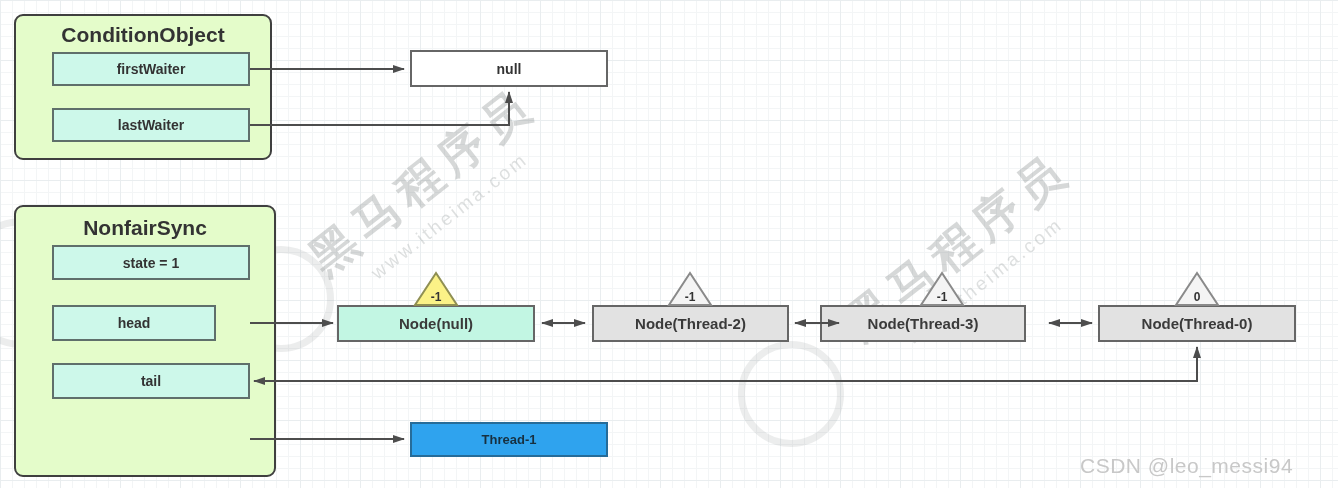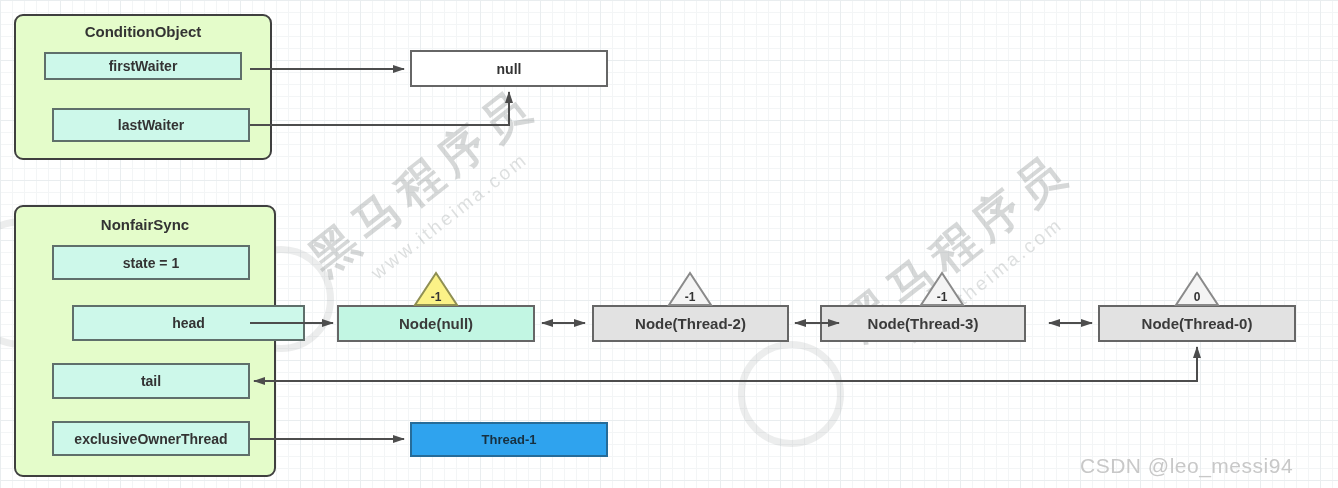--- a/index.html
+++ b/index.html
@@ -21,21 +21,21 @@
   .abs { position:absolute; box-sizing:border-box; }
 
   .container {
     background:#e4fcca;
     border:2px solid #3f3f3f;
     border-radius:9px;
     z-index:3;
   }
   .container-title {
     z-index:4;
-    font-weight:bold; font-size:15px; color:#333;
+    font-weight:bold; font-size:21px; color:#333;
     text-align:center;
   }
   .field {
     background:#cdf8ea;
     border:2px solid #5f6f6b;
     z-index:4;
     display:flex; align-items:center; justify-content:center;
     font-weight:bold; font-size:14px; color:#333;
   }
   .plainbox {
@@ -102,31 +102,30 @@
     <div class="wm-brand">黑马程序员</div>
     <div class="wm-site">www.itheima.com</div>
   </div>
   <div class="abs watermark" style="left:795px; top:213px; width:340px;">
     <div class="wm-brand">黑马程序员</div>
     <div class="wm-site">www.itheima.com</div>
   </div>
 
   <div class="abs container" style="left:14px; top:14px; width:258px; height:146px;"></div>
   <div class="abs container-title" style="left:14px; top:23px; width:258px;">ConditionObject</div>
-  <div class="abs field" style="left:44px; top:52px; width:198px; height:28px;">firstWaiter</div>
+  <div class="abs field" style="left:52px; top:52px; width:198px; height:34px;">firstWaiter</div>
   <div class="abs field" style="left:52px; top:108px; width:198px; height:34px;">lastWaiter</div>
 
   <div class="abs plainbox" style="left:410px; top:50px; width:198px; height:37px;">null</div>
 
   <div class="abs container" style="left:14px; top:205px; width:262px; height:272px;"></div>
   <div class="abs container-title" style="left:14px; top:216px; width:262px;">NonfairSync</div>
   <div class="abs field" style="left:52px; top:245px; width:198px; height:35px;">state = 1</div>
-  <div class="abs field" style="left:52px; top:305px; width:233px; height:36px;margin-left:20px;">head</div>
+  <div class="abs field" style="left:52px; top:305px; width:164px; height:36px;">head</div>
   <div class="abs field" style="left:52px; top:363px; width:198px; height:36px;">tail</div>
-  <div class="abs field" style="left:52px; top:421px; width:198px; height:35px;">exclusiveOwnerThread</div>
 
   <div class="abs node node-head" style="left:337px; width:198px;">Node(null)</div>
   <div class="abs node node-gray" style="left:592px; width:197px;">Node(Thread-2)</div>
   <div class="abs node node-gray" style="left:820px; width:206px;">Node(Thread-3)</div>
   <div class="abs node node-gray" style="left:1098px; width:198px;">Node(Thread-0)</div>
 
   <svg class="abs tri" style="left:412px; top:271px;" width="48" height="36">
     <polygon points="24,2 45,34 3,34" fill="#fbf287" stroke="#8f8f53" stroke-width="2"></polygon>
     <text x="24" y="30" text-anchor="middle" font-size="12" font-weight="bold" fill="#333">-1</text>
   </svg>

